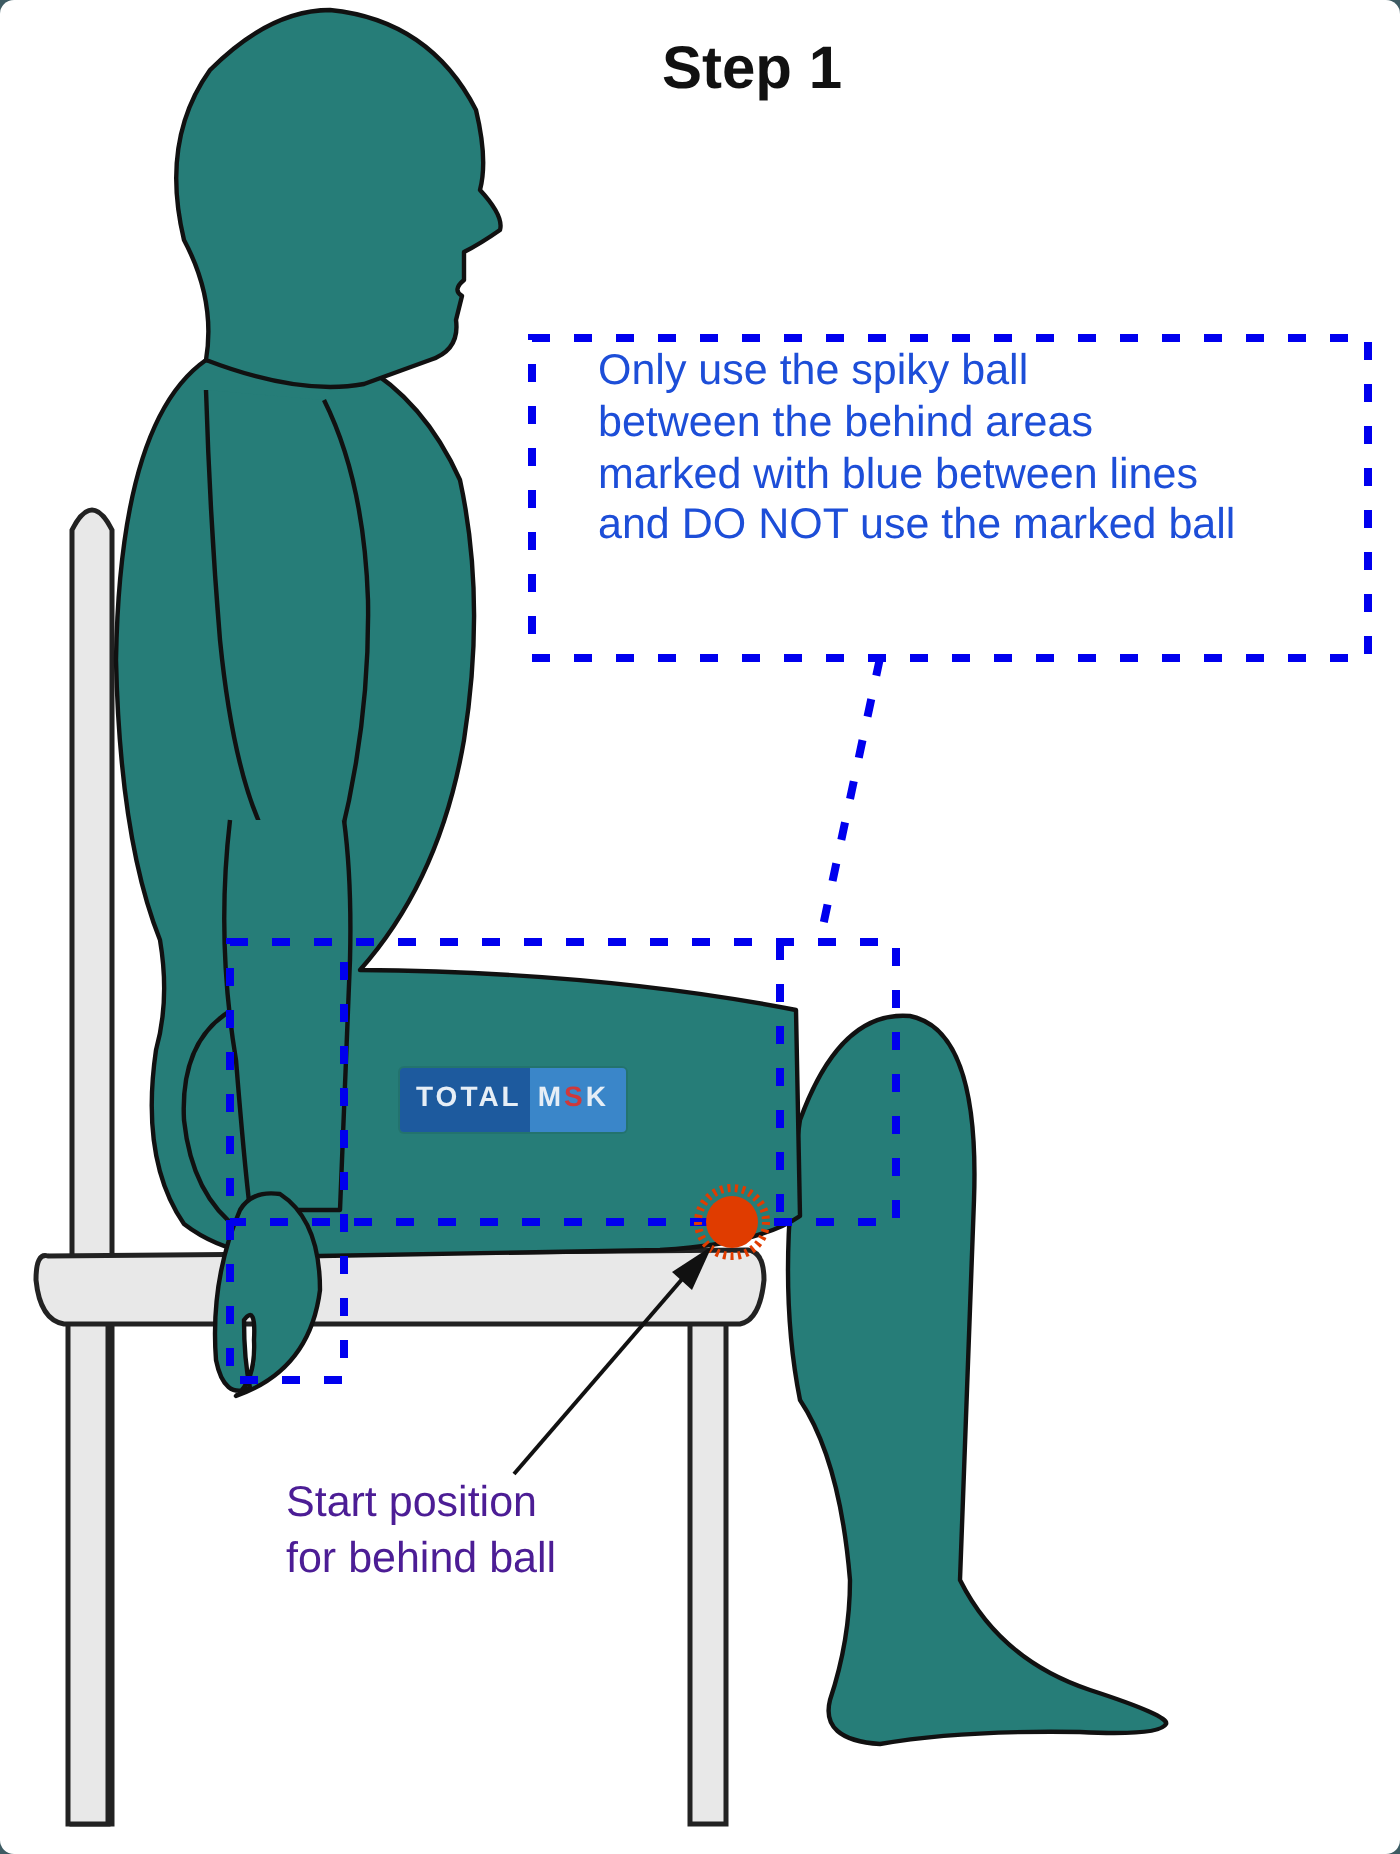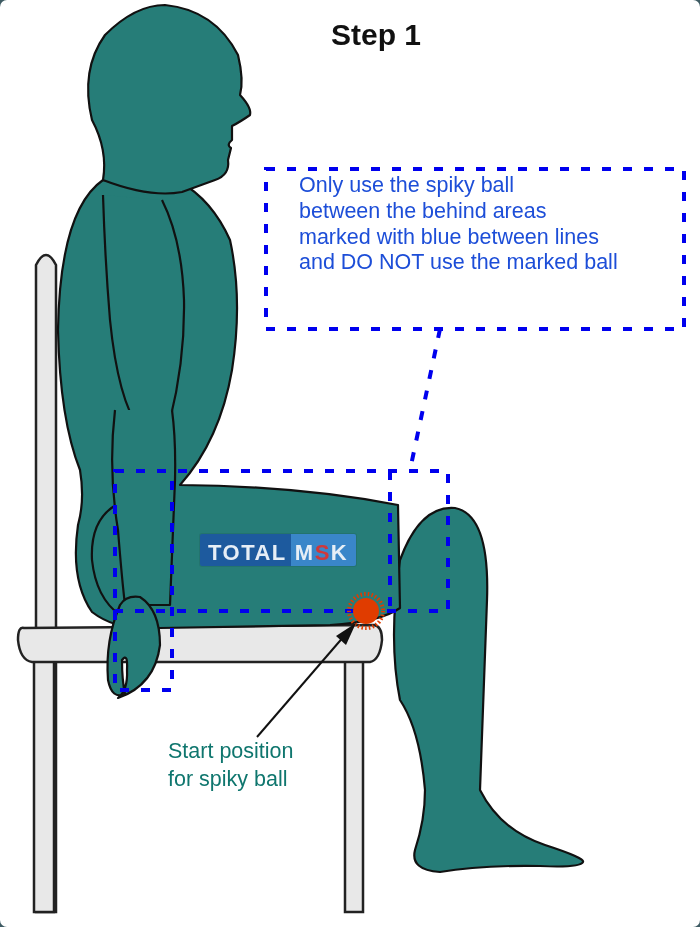--- a/index.html
+++ b/index.html
@@ -14,25 +14,25 @@
     position: absolute; left: 0; width: 752px; top: 18px;
     text-align: center; font-weight: bold; font-size: 30px; color: #111;
   }
   .note {
     position: absolute; left: 274px; top: 173px; width: 412px;
     font-size: 21.5px; line-height: 25.8px; color: #1d4ed8; margin-left: 25px;
   }
   .note div { white-space: nowrap; }
   .caption {
     position: absolute; left: 143px; top: 737px;
-    font-size: 21.5px; line-height: 28px; color: #0f766e; margin-left: 25px;
+    font-size: 21.5px; line-height: 28px; color: #4c1d95;
   }
   .logo {
     position: absolute; left: 200px; top: 534px; height: 32px;
-    display: flex; font-weight: bold; font-size: 22px; letter-spacing: 1.5px;
+    display: flex; font-weight: bold; font-size: 14px; letter-spacing: 1.5px;
     color: #e6eef6; border-radius: 2px; overflow: hidden;
     box-shadow: 0 0 0 1px rgba(0,0,0,0.08);
   }
   .logo .p1 { background: #1d5a9e; padding: 6px 4px 0 8px; }
   .logo .p2 { background: #3a86c9; padding: 6px 8px 0 4px; }
   .logo .s  { color: #d0383a; }
 </style>
 </head>
 <body>
 
@@ -87,21 +87,21 @@
 
   <div class="note">
     <div>Only use the spiky ball</div>
     <div>between the behind areas</div>
     <div>marked with blue between lines</div>
     <div>and DO NOT use the marked ball</div>
   </div>
 
   <div class="caption">
     <div>Start position</div>
-    <div>for spiky ball</div>
+    <div>for behind ball</div>
   </div>
 
   <div class="logo">
     <span class="p1">TOTAL</span>
     <span class="p2"><span>M</span><span class="s">S</span><span>K</span></span>
   </div>
 
 </div>
 
 </body></html>

